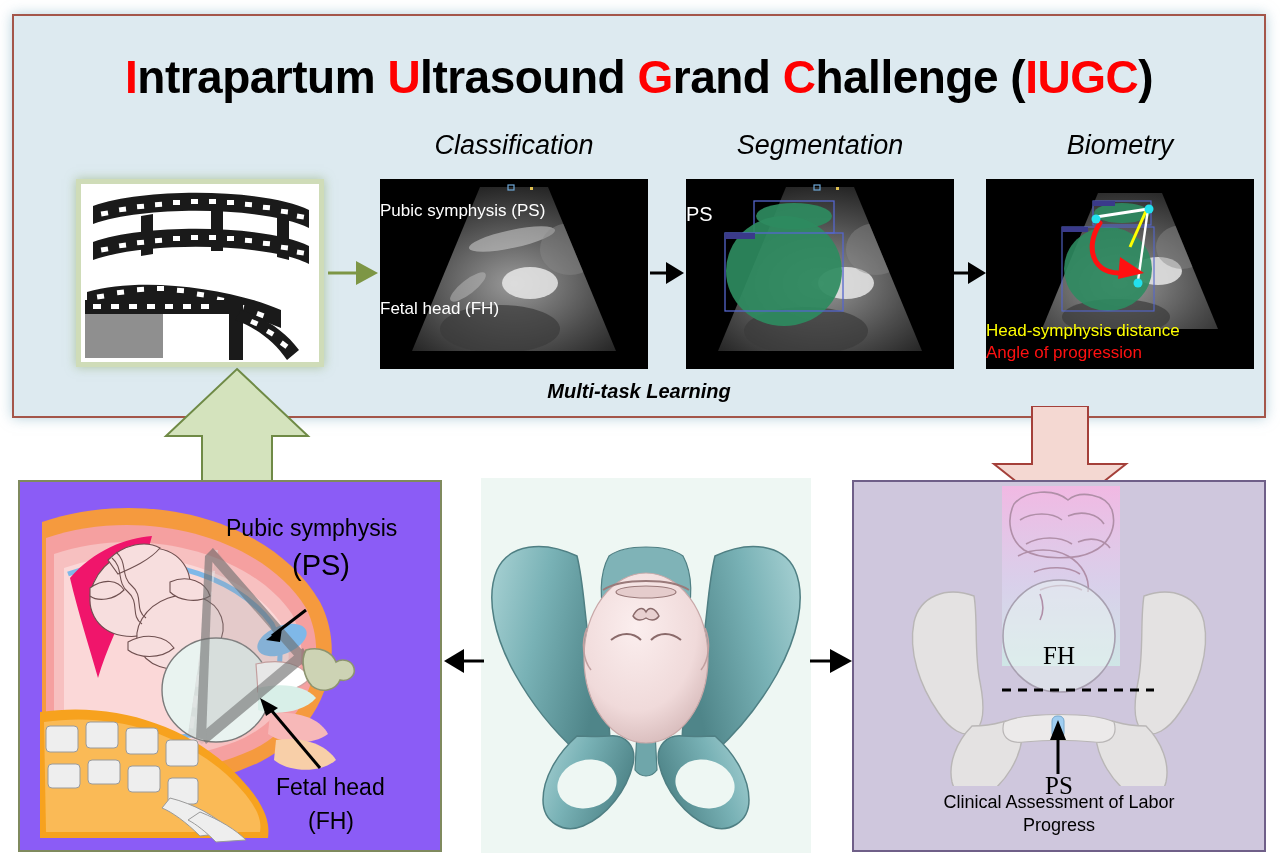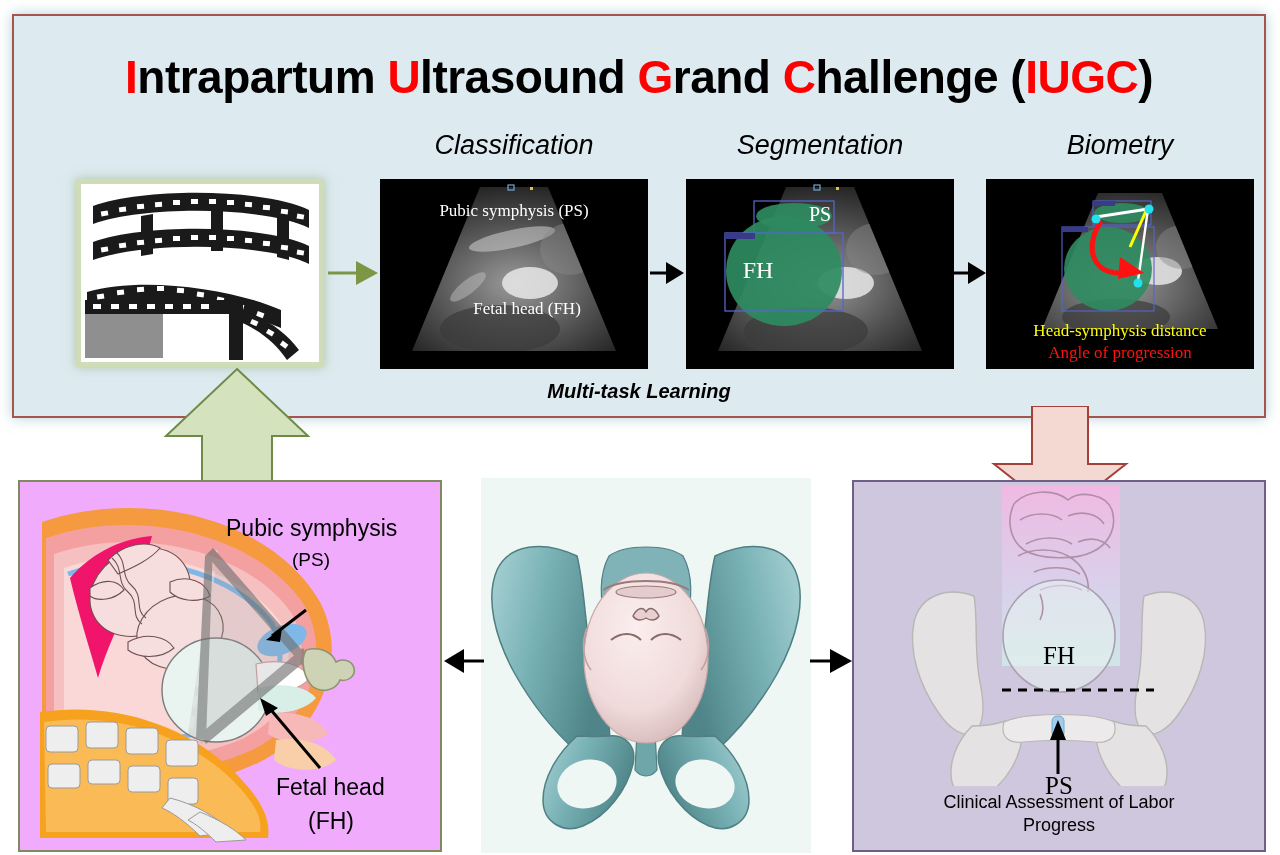--- a/index.html
+++ b/index.html
@@ -36,33 +36,33 @@
     background:#ffffff;border:5px solid #cfdcb8;box-sizing:border-box;
     box-shadow:0 0 10px rgba(140,170,110,.6);
   }
   
   .us-tile{background:#000;}
   #tile-classification{left:366px;top:163px;width:268px;height:190px;}
   #tile-segmentation{left:672px;top:163px;width:268px;height:190px;}
   #tile-biometry{left:972px;top:163px;width:268px;height:190px;}
 
   .us-text{
-    position:absolute;width:100%;text-align:center;color:#fff;
-    font-family:Liberation Serif, serif;white-space:nowrap;
+    position:absolute;width:100%;color:#fff;
+    font-family:Liberation Sans, sans-serif;white-space:nowrap;
   }
 
   #mtl{
     position:absolute;left:0;top:364px;width:100%;text-align:center;
     font-size:20px;font-weight:bold;font-style:italic;color:#000;
   }
 
   
   #panel-anatomy{
     position:absolute;left:18px;top:480px;width:424px;height:372px;
-    background:#f0abfc;border:2px solid #7f8a5e;box-sizing:border-box;text-decoration:underline;
+    background:#8b5cf6;border:2px solid #7f8a5e;box-sizing:border-box;text-decoration:underline;
   }
   #panel-3d{
     position:absolute;left:481px;top:478px;width:330px;height:375px;
     background:#eef7f3;
   }
   #panel-clinical{
     position:absolute;left:852px;top:480px;width:414px;height:372px;
     background:#cfc7dd;border:2px solid #6f5f88;box-sizing:border-box;
   }
 
@@ -191,21 +191,21 @@
           <ellipse cx="150" cy="104" rx="28" ry="16" fill="#e8e8e8" opacity=".85"></ellipse>
           <ellipse cx="132" cy="60" rx="44" ry="9" fill="#cfcfcf" opacity=".55" transform="rotate(-12 132 60)"></ellipse>
           <ellipse cx="88" cy="108" rx="22" ry="7" fill="#bdbdbd" opacity=".5" transform="rotate(-38 88 108)"></ellipse>
           <ellipse cx="190" cy="70" rx="30" ry="26" fill="#8a8a8a" opacity=".45"></ellipse>
           <ellipse cx="120" cy="150" rx="60" ry="24" fill="#3a3a3a" opacity=".7"></ellipse>
         </g>
         <rect x="128" y="6" width="6" height="5" fill="none" stroke="#6fa8d8" stroke-width="1.2"></rect>
         <rect x="150" y="8" width="3" height="3" fill="#e0c050"></rect>
       </svg>
       <div class="us-text" style="top:22px;font-size:17px;">Pubic symphysis (PS)</div>
-      <div class="us-text" style="top:120px;font-size:17px;margin-left:13px;">Fetal head (FH)</div>
+      <div class="us-text" style="top:120px;font-size:17px;">Fetal head (FH)</div>
     </div>
 
     <div class="panel-img us-tile" id="tile-segmentation">
       <svg width="268" height="190" viewBox="0 0 268 190" class="noevt">
         <defs>
           <clipPath id="cone2">
               <path d="M100,8 L168,8 L236,172 L32,172 Z"></path>
             </clipPath>
           <radialGradient id="g2" cx="50%" cy="55%" r="60%">
             <stop offset="0%" stop-color="#9a9a9a"></stop>
@@ -370,21 +370,21 @@
                C336,194 328,200 320,198 C316,208 302,212 292,204 C284,196 280,178 286,168 Z" fill="#cdd3b4" stroke="#8d9470" stroke-width="1.6"></path>
 
       <line x1="286" y1="128" x2="252" y2="154" stroke="#000" stroke-width="3"></line>
       <path d="M246,158 L262,146 L260,160 Z" fill="#000"></path>
 
       <line x1="300" y1="286" x2="246" y2="222" stroke="#000" stroke-width="3"></line>
       <path d="M240,216 L258,226 L246,234 Z" fill="#000"></path>
     </svg>
 
     <div class="anno" style="left:206px;top:33px;font-size:23px;">Pubic symphysis</div>
-    <div class="anno" style="left:272px;top:67px;font-size:19px;">(PS)</div>
+    <div class="anno" style="left:272px;top:67px;font-size:29px;">(PS)</div>
     <div class="anno" style="left:256px;top:292px;font-size:23px;">Fetal head</div>
     <div class="anno" style="left:288px;top:326px;font-size:23px;">(FH)</div>
   </div>
 
   <div id="panel-3d">
     <svg width="330" height="375" viewBox="0 0 330 375" class="noevt">
       <defs>
         <linearGradient id="bone-l" x1="0" y1="0" x2="1" y2="0.4">
           <stop offset="0%" stop-color="#a9d2d4"></stop>
           <stop offset="45%" stop-color="#79b2b6"></stop>

